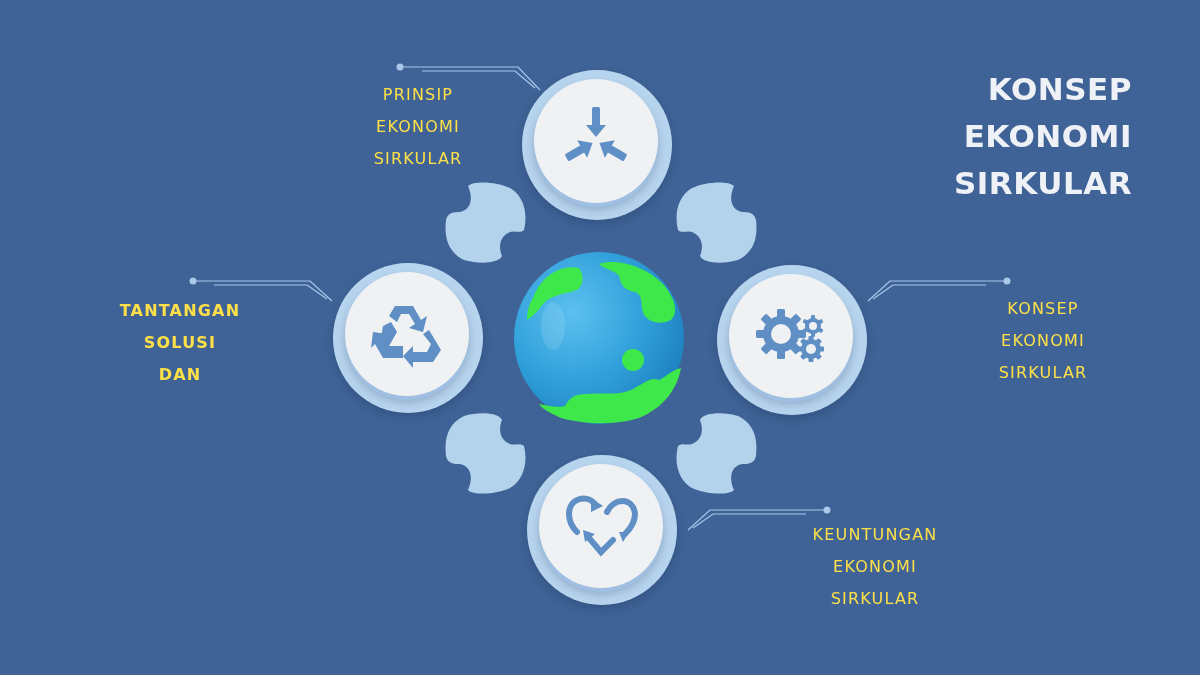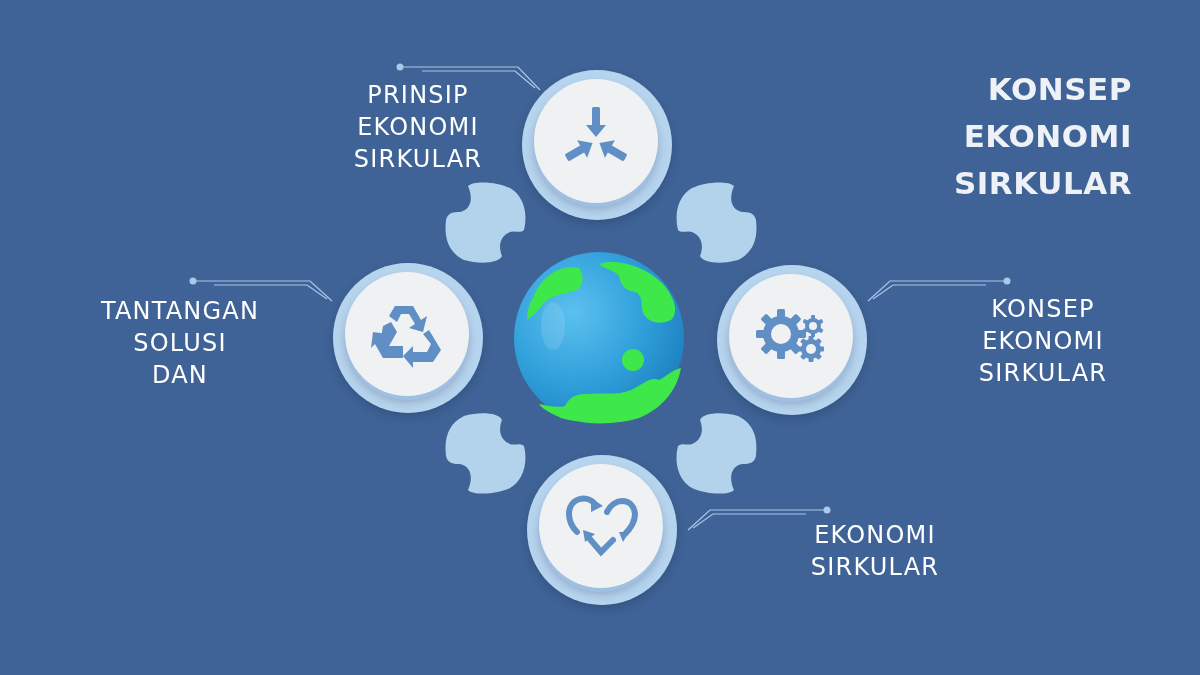--- a/index.html
+++ b/index.html
@@ -14,22 +14,22 @@
     .title {
       position:absolute; right:68px; top:66px;
       text-align:right; color:#eef1f6;
       font-weight:bold; font-size:31px; line-height:47px;
       letter-spacing:0.5px;
       font-family:"DejaVu Sans",sans-serif;
     }
     .title div { white-space:nowrap; }
 
     .label {
-      position:absolute; color:#ffffff;
-      font-size:24px; line-height:32px; letter-spacing:1.2px;
+      position:absolute; color:#fde047;
+      font-size:16px; line-height:32px; letter-spacing:1.2px;
       text-align:center; white-space:nowrap;
       font-family:"DejaVu Sans",sans-serif;
     }
     .label div { display:block; }
 
     .node {
       position:absolute; width:150px; height:150px; border-radius:50%;
       background:#b7d4ee;
       box-shadow: 0 4px 8px rgba(20,40,80,0.25);
     }
@@ -77,33 +77,34 @@
     <div>EKONOMI</div>
     <div>SIRKULAR</div>
   </div>
 
   <div class="label" style="left:348px; top:79px; width:140px;">
     <div>PRINSIP</div>
     <div>EKONOMI</div>
     <div>SIRKULAR</div>
   </div>
 
-  <div class="label" style="left:95px; top:295px; width:170px;">
+  <div class="label" style="left:95px; top:295px; width:170px;font-weight:bold;">
     <div>TANTANGAN</div>
     <div>SOLUSI</div>
     <div>DAN</div>
   </div>
 
   <div class="label" style="left:968px; top:293px; width:150px;">
     <div>KONSEP</div>
     <div>EKONOMI</div>
     <div>SIRKULAR</div>
   </div>
 
   <div class="label" style="left:780px; top:519px; width:190px;">
+    <div>KEUNTUNGAN</div>
     <div>EKONOMI</div>
     <div>SIRKULAR</div>
   </div>
 
   <svg class="connector" style="left:440px; top:178px;" viewBox="0 0 90 90">
     <path d="M28 8 C34 2 58 4 70 10 C84 18 88 36 84 52 C80 56 74 52 70 54 C60 58 58 68 62 78 C58 86 38 86 24 82 C8 74 4 60 6 42 C8 34 14 34 20 34 C30 32 34 22 28 8 Z" fill="#b3d2ec"></path>
   </svg>
   <svg class="connector" style="left:672px; top:178px;" viewBox="0 0 90 90">
     <path d="M62 8 C56 2 32 4 20 10 C6 18 2 36 6 52 C10 56 16 52 20 54 C30 58 32 68 28 78 C32 86 52 86 66 82 C82 74 86 60 84 42 C82 34 76 34 70 34 C60 32 56 22 62 8 Z" fill="#b3d2ec"></path>
   </svg>

